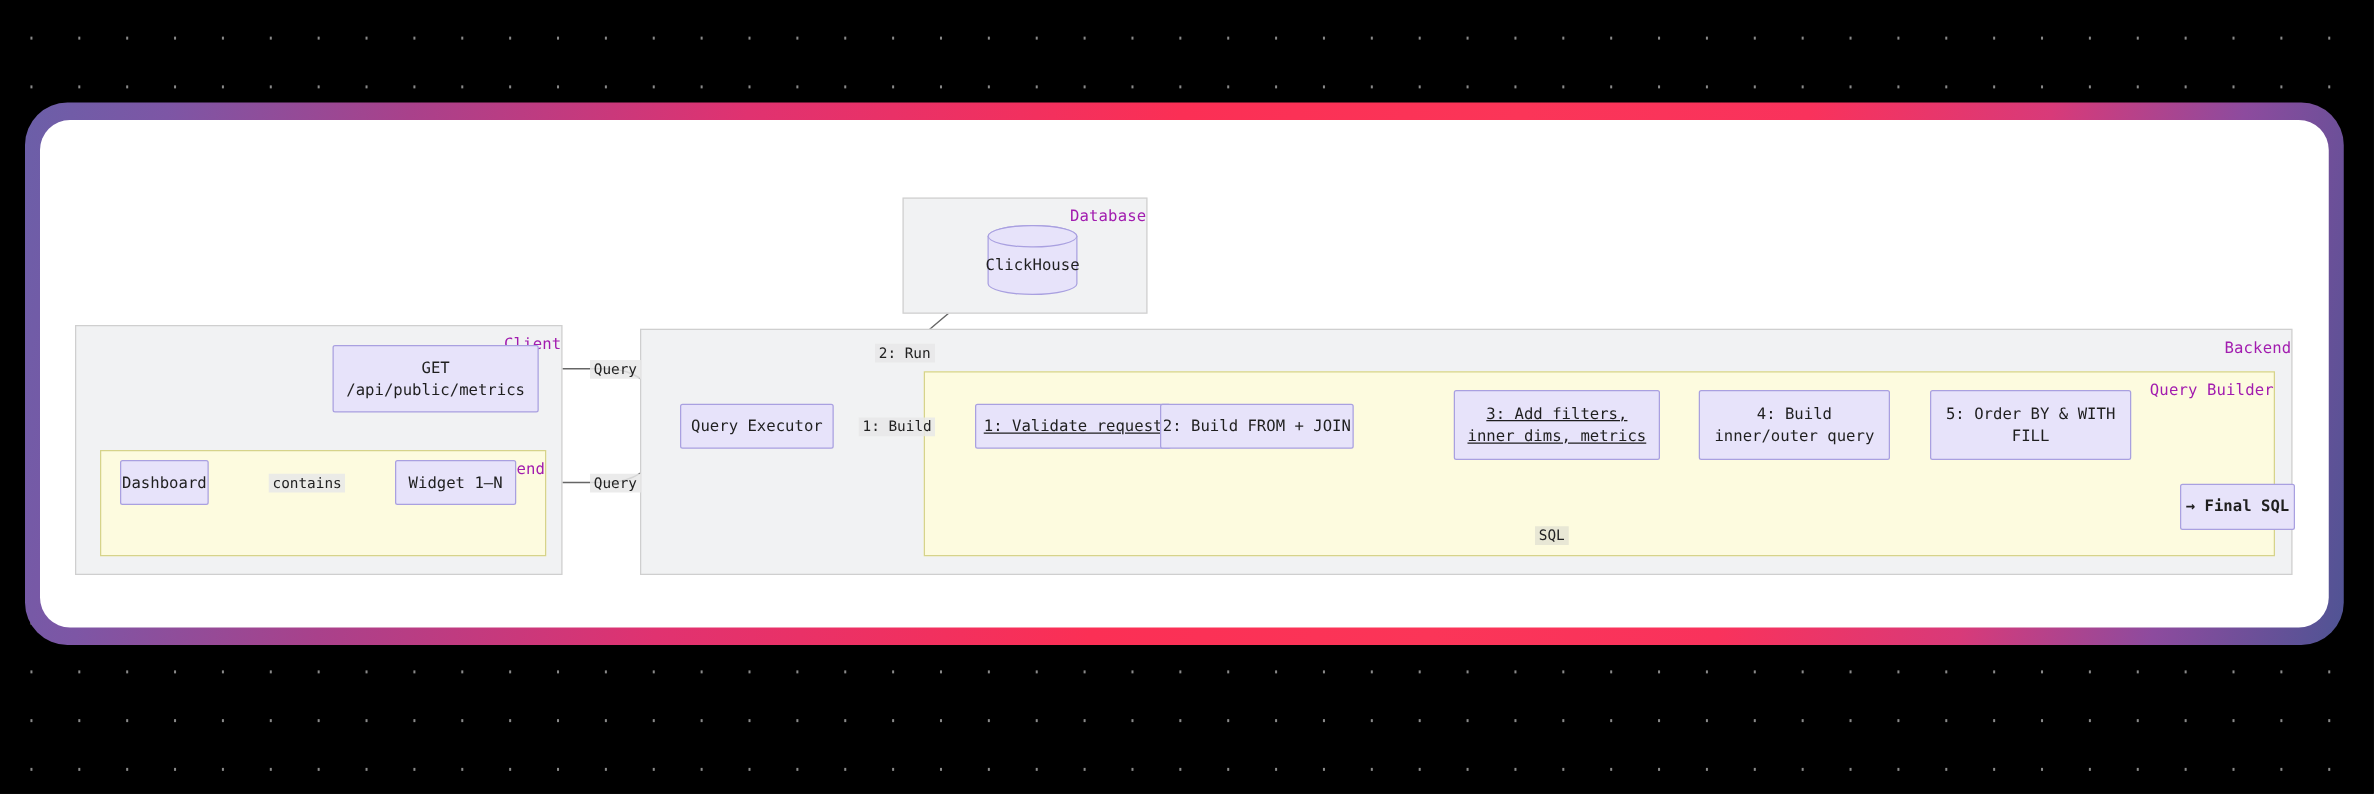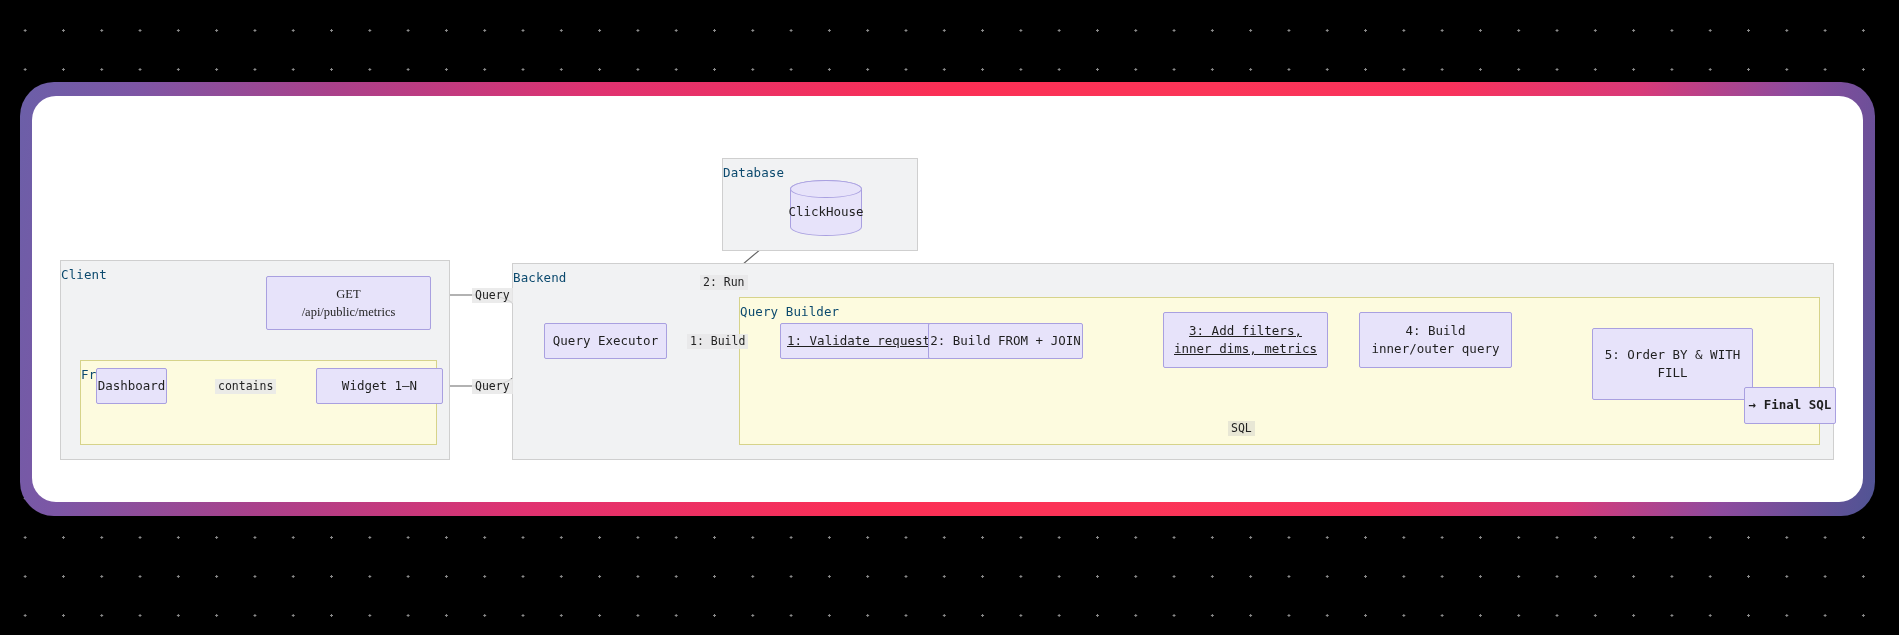--- a/index.html
+++ b/index.html
@@ -65,23 +65,23 @@
   .subgraph.yellow {
     border: 1px solid #d6d38a;
     background: #fdfbdf;
     padding-left: 46px;
   }
   .subgraph-title {
     position: absolute;
     top: 6px;
     left: 0;
     right: 0;
-    text-align: left;
+    text-align: right;
     font-size: 12.5px;
-    color: #0c4a6e;
+    color: #a21caf;
     letter-spacing: 0.1px;
   }
   .node {
     position: absolute;
     box-sizing: border-box;
     background: #e7e3fa;
     border: 1px solid #a9a0e0;
     border-radius: 2px;
     display: flex;
     flex-direction: column;
@@ -171,34 +171,34 @@
       <path d="M 1673,252 C 1697,268 1700,278 1714,288" marker-end="url(#ah)"></path>
 
       <path d="M 1713,320 C 1690,330 1670,332 1640,332 L 640,332 C 600,332 590,300 572,268" marker-end="url(#ah)"></path>
     </g>
   </svg>
 
   <div class="subgraph" style="left:28px; top:164px; width:390px; height:200px;">
     <div class="subgraph-title">Client</div>
   </div>
 
-  <div class="node" style="left:234px; top:180px; width:165px; height:54px;font-family:Liberation Serif, serif;">
+  <div class="node" style="left:234px; top:180px; width:165px; height:54px;">
     <span class="ln">GET</span>
     <span class="ln">/api/public/metrics</span>
   </div>
 
   <div class="subgraph yellow" style="left:48px; top:264px; width:357px; height:85px;">
     <div class="subgraph-title">Frontend</div>
   </div>
 
   <div class="node" style="left:64px; top:272px; width:71px; height:36px;">
     <span class="ln">Dashboard</span>
   </div>
 
-  <div class="node" style="left:284px; top:272px; width:127px; height:36px;">
+  <div class="node" style="left:284px; top:272px; width:97px; height:36px;">
     <span class="ln">Widget 1–N</span>
   </div>
 
   <div class="subgraph" style="left:690px; top:62px; width:196px; height:93px;">
     <div class="subgraph-title">Database</div>
   </div>
 
   <div class="cylinder" style="left:758px; top:84px; width:72px; height:56px;">
     <span class="cyl-label">ClickHouse</span>
   </div>
@@ -226,21 +226,21 @@
   <div class="node" style="left:1131px; top:216px; width:165px; height:56px;text-decoration:underline;">
     <span class="ln">3: Add filters,</span>
     <span class="ln">inner dims, metrics</span>
   </div>
 
   <div class="node" style="left:1327px; top:216px; width:153px; height:56px;">
     <span class="ln">4: Build</span>
     <span class="ln">inner/outer query</span>
   </div>
 
-  <div class="node" style="left:1560px; top:216px; width:161px; height:72px;margin-top:16px;">
+  <div class="node" style="left:1512px; top:216px; width:161px; height:56px;">
     <span class="ln">5: Order BY &amp; WITH</span>
     <span class="ln">FILL</span>
   </div>
 
   <div class="node" style="left:1712px; top:291px; width:92px; height:37px;font-weight:bold;">
     <span class="ln">→ Final SQL</span>
   </div>
 
   <div class="edge-label" style="left:440px; top:192px;">Query</div>
 

